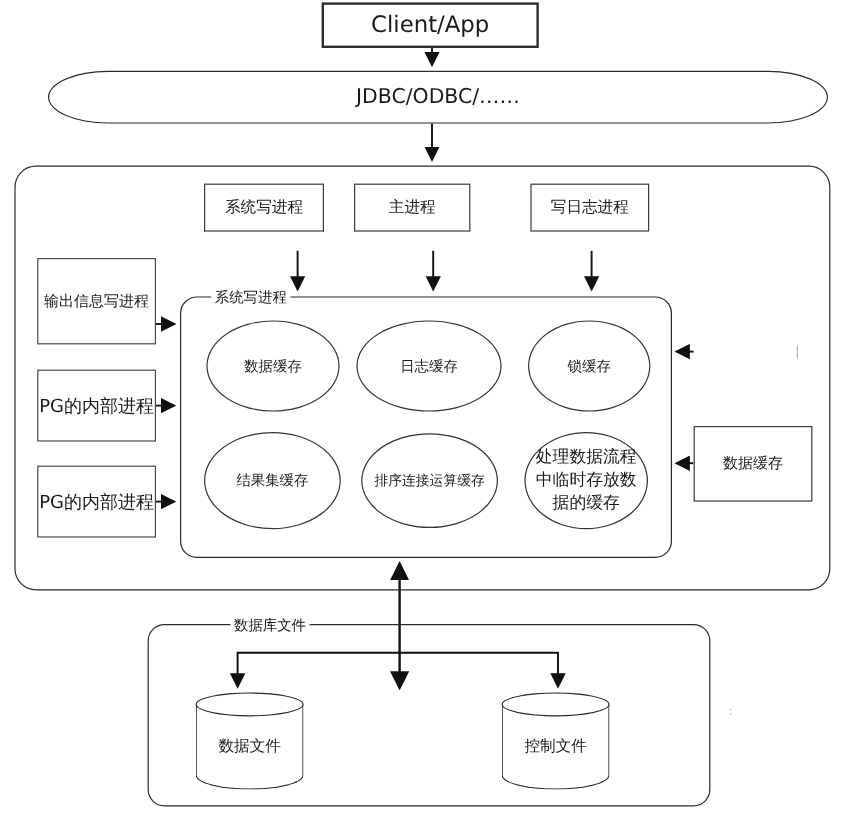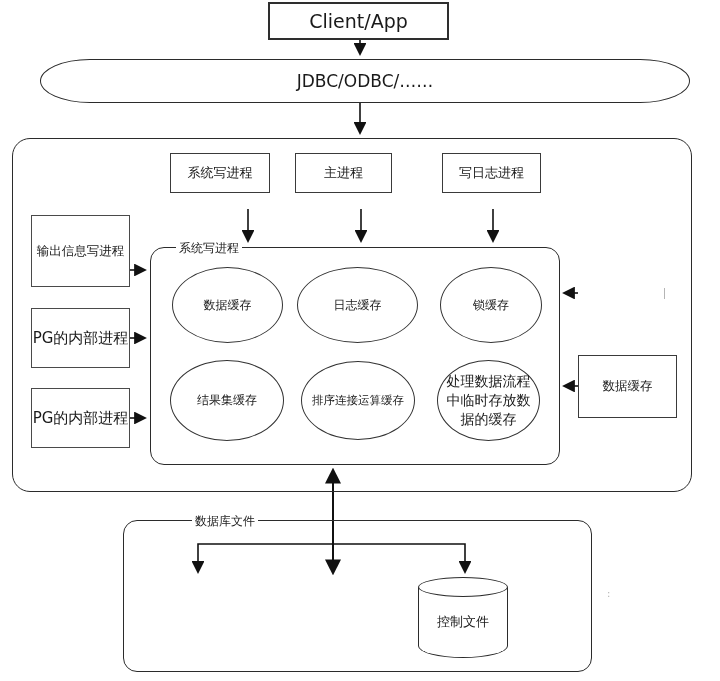--- a/index.html
+++ b/index.html
@@ -126,20 +126,25 @@
   <div class="ellipse e5">
     <span>排序连接运算缓存</span>
   </div>
   <div class="ellipse e6">
     <span>处理数据流程中临时存放数据的缓存</span>
   </div>
 
   <div class="box dbbox"></div>
   <div class="abs grouplabel dblabel">数据库文件</div>
 
+  <div class="cyl c1">
+    <div class="cylbody"></div>
+    <div class="cyltop"></div>
+    <div class="cyllabel">数据文件</div>
+  </div>
   <div class="cyl c3">
     <div class="cylbody"></div>
     <div class="cyltop"></div>
     <div class="cyllabel">控制文件</div>
   </div>
 
   <div class="abs artifact">:</div>
 
 </div>
 

